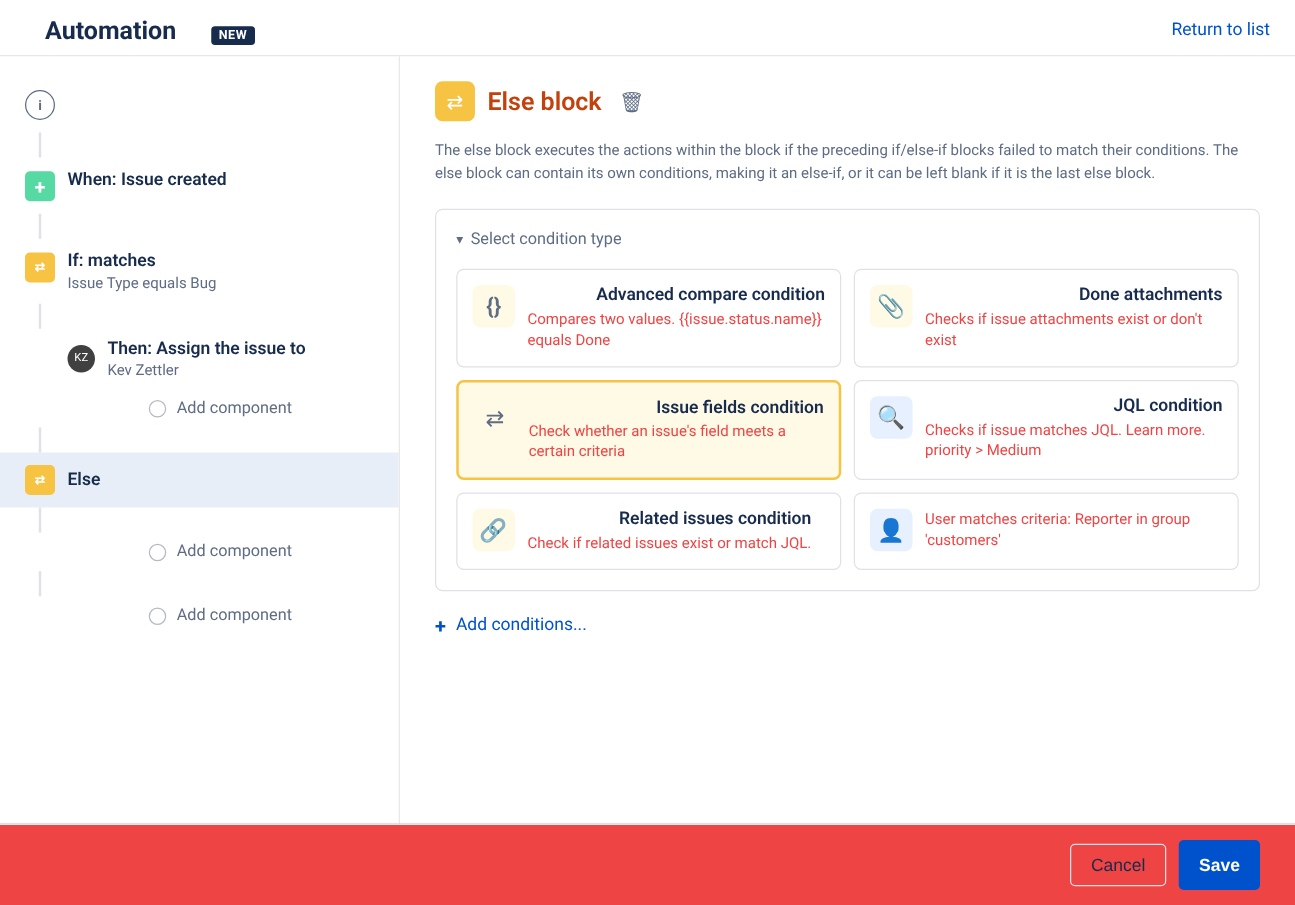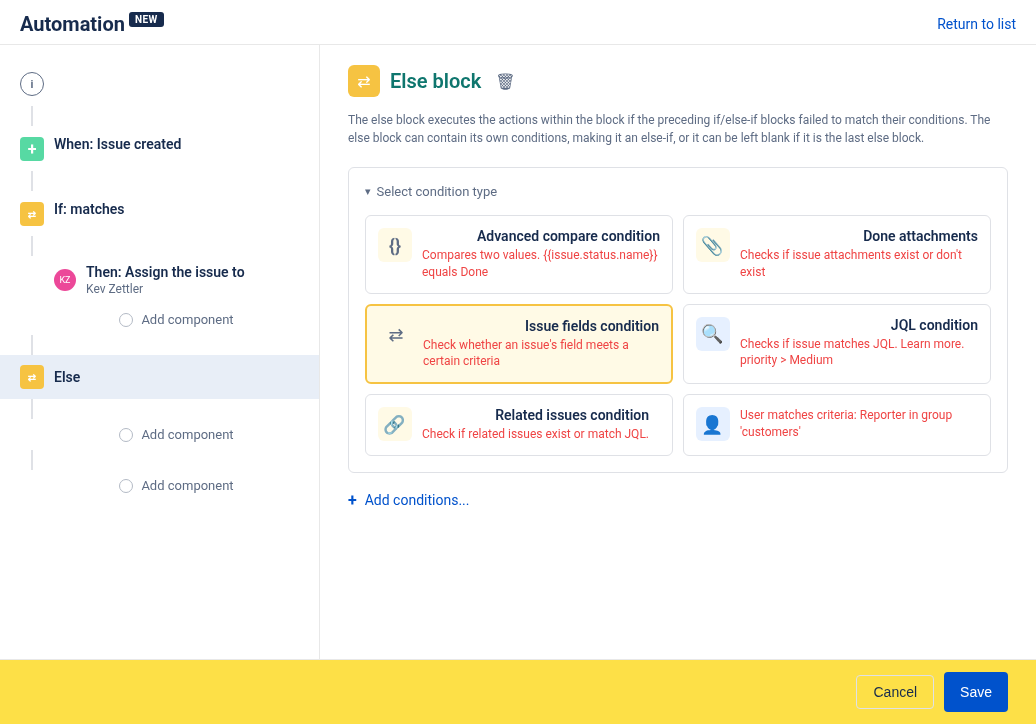--- a/index.html
+++ b/index.html
@@ -1,48 +1,48 @@
 <!DOCTYPE html>
 <html><head>
   <meta charset="utf-8">
   <style>
     * { box-sizing: border-box; margin: 0; padding: 0; }
     body { font-family: -apple-system, BlinkMacSystemFont, 'Segoe UI', Roboto, sans-serif; background: #fff; color: #172b4d; font-size: 14px; display: flex; flex-direction: column; height: 724px; overflow: hidden; }
 
     .top-bar { display: flex; align-items: center; justify-content: space-between; padding: 12px 20px 8px 20px; border-bottom: 1px solid #e8e8e8; }
-    .app-title { font-size: 20px; font-weight: 700; color: #172b4d; display: flex; align-items: flex-start; gap: 4px; }
+    .app-title { font-size: 20px; font-weight: 700; color: #172b4d; display: flex; align-items: flex-end; gap: 28px; margin-left: 16px; }
     .new-badge { background: #172b4d; color: #fff; font-size: 10px; font-weight: 700; padding: 2px 6px; border-radius: 3px; letter-spacing: 0.5px; }
     .return-link { color: #0052cc; font-size: 14px; cursor: pointer; text-decoration: none; }
 
     .main-layout { display: flex; flex: 1; overflow: hidden; }
 
     
     .sidebar { width: 320px; border-right: 1px solid #e8e8e8; padding: 16px 0; overflow-y: auto; flex-shrink: 0; }
     .sidebar-item { padding: 10px 20px; display: flex; align-items: flex-start; gap: 10px; cursor: pointer; }
     .sidebar-icon { width: 24px; height: 24px; border-radius: 4px; display: flex; align-items: center; justify-content: center; flex-shrink: 0; margin-top: 1px; font-size: 13px; }
     .sidebar-icon.info { background: transparent; color: #5e6c84; border: 1.5px solid #5e6c84; border-radius: 50%; font-size: 11px; font-weight: 700; }
     .sidebar-icon.green { background: #57d9a3; color: #fff; font-size: 16px; font-weight: 700; border-radius: 4px; }
     .sidebar-icon.yellow { background: #f6c342; color: #fff; font-size: 12px; border-radius: 4px; }
     .sidebar-text { flex: 1; }
     .sidebar-text .title { font-size: 14px; font-weight: 600; color: #172b4d; }
     .sidebar-text .subtitle { font-size: 12px; color: #5e6c84; margin-top: 2px; }
     .sidebar-connector { margin-left: 31px; width: 2px; height: 20px; background: #dfe1e6; }
     .sidebar-sub-item { padding: 8px 20px 8px 54px; display: flex; align-items: center; gap: 10px; cursor: pointer; }
-    .user-avatar { width: 22px; height: 22px; border-radius: 50%; background: #ec4899; display: flex; align-items: center; justify-content: center; color: #fff; font-size: 9px; overflow: hidden; flex-shrink: 0; }
+    .user-avatar { width: 22px; height: 22px; border-radius: 50%; background: #404040; display: flex; align-items: center; justify-content: center; color: #fff; font-size: 9px; overflow: hidden; flex-shrink: 0; }
     .add-component-row { padding: 8px 20px 8px 54px; display: flex; align-items: center; gap: 8px; justify-content: center; }
     .add-component-circle { width: 14px; height: 14px; border-radius: 50%; border: 1.5px solid #b3bac5; flex-shrink: 0; }
     .add-component-text { font-size: 13px; color: #5e6c84; }
     .else-item { padding: 10px 20px; display: flex; align-items: center; gap: 10px; cursor: pointer; background: #e8eef7; }
     .else-icon { background: #f6c342; color: #fff; width: 24px; height: 24px; border-radius: 4px; display: flex; align-items: center; justify-content: center; font-size: 12px; flex-shrink: 0; }
 
     
     .content { flex: 1; padding: 20px 28px; overflow-y: auto; }
     .block-header { display: flex; align-items: center; gap: 10px; margin-bottom: 14px; }
     .block-icon { width: 32px; height: 32px; background: #f6c342; border-radius: 6px; display: flex; align-items: center; justify-content: center; color: #fff; font-size: 16px; flex-shrink: 0; }
-    .block-title { font-size: 20px; font-weight: 600; color: #0f766e; }
+    .block-title { font-size: 20px; font-weight: 600; color: #c2410c; }
     .trash-icon { color: #5e6c84; font-size: 16px; cursor: pointer; margin-left: 4px; }
     .block-description { font-size: 12px; color: #5e6c84; line-height: 1.5; margin-bottom: 20px; }
 
     
     .condition-selector { border: 1px solid #dfe1e6; border-radius: 6px; padding: 16px; }
     .condition-selector-header { display: flex; align-items: center; gap: 6px; font-size: 13px; color: #5e6c84; margin-bottom: 16px; cursor: pointer; }
     .chevron-icon { font-size: 11px; color: #5e6c84; }
     .condition-grid { display: grid; grid-template-columns: 1fr 1fr; gap: 10px; }
     .condition-card { border: 1px solid #dfe1e6; border-radius: 6px; padding: 12px; display: flex; align-items: flex-start; gap: 10px; cursor: pointer; background: #fff; }
     .condition-card.selected { background: #fffae6; border: 2px solid #f6c342; }
@@ -50,23 +50,23 @@
     .icon-yellow-bg { background: #fffae6; }
     .icon-blue-bg { background: #e6f0ff; }
     .condition-card-text .title { font-size: 14px; font-weight: 600; color: #172b4d; margin-bottom: 3px; text-align: right; }
     .condition-card-text .desc { font-size: 12px; color: #ef4444; line-height: 1.4; }
 
     
     .add-conditions-row { display: flex; align-items: center; gap: 8px; margin-top: 18px; cursor: pointer; color: #0052cc; font-size: 14px; }
     .plus-icon { font-size: 16px; font-weight: 700; }
 
     
-    .bottom-bar { display: flex; align-items: center; justify-content: flex-end; gap: 10px; padding: 12px 28px; border-top: 1px solid #e8e8e8; background: #fde047; }
+    .bottom-bar { display: flex; align-items: center; justify-content: flex-end; gap: 10px; padding: 12px 28px; border-top: 1px solid #e8e8e8; background: #ef4444; }
     .btn-cancel { background: transparent; border: 1px solid #dfe1e6; border-radius: 4px; padding: 8px 16px; font-size: 14px; cursor: pointer; color: #172b4d; }
-    .btn-save { background: #0052cc; border: none; border-radius: 4px; padding: 12px 16px; font-size: 14px; cursor: pointer; color: #fff; font-weight: 400; }
+    .btn-save { background: #0052cc; border: none; border-radius: 4px; padding: 12px 16px; font-size: 14px; cursor: pointer; color: #fff; font-weight: 700; }
   </style>
 </head>
 <body>
 
 <div class="top-bar">
   <div class="app-title">
     <span>Automation</span>
     <span class="new-badge">NEW</span>
   </div>
   <a class="return-link">Return to list</a>
@@ -87,20 +87,21 @@
         <div class="title">When: Issue created</div>
       </div>
     </div>
 
     <div class="sidebar-connector"></div>
 
     <div class="sidebar-item">
       <div class="sidebar-icon yellow" style="font-size:10px;font-weight:700;">⇄</div>
       <div class="sidebar-text">
         <div class="title">If: matches</div>
+        <div class="subtitle">Issue Type equals Bug</div>
       </div>
     </div>
 
     <div class="sidebar-connector"></div>
 
     <div class="sidebar-sub-item">
       <div class="user-avatar">
         <span style="font-size:9px;">KZ</span>
       </div>
       <div class="sidebar-text">

